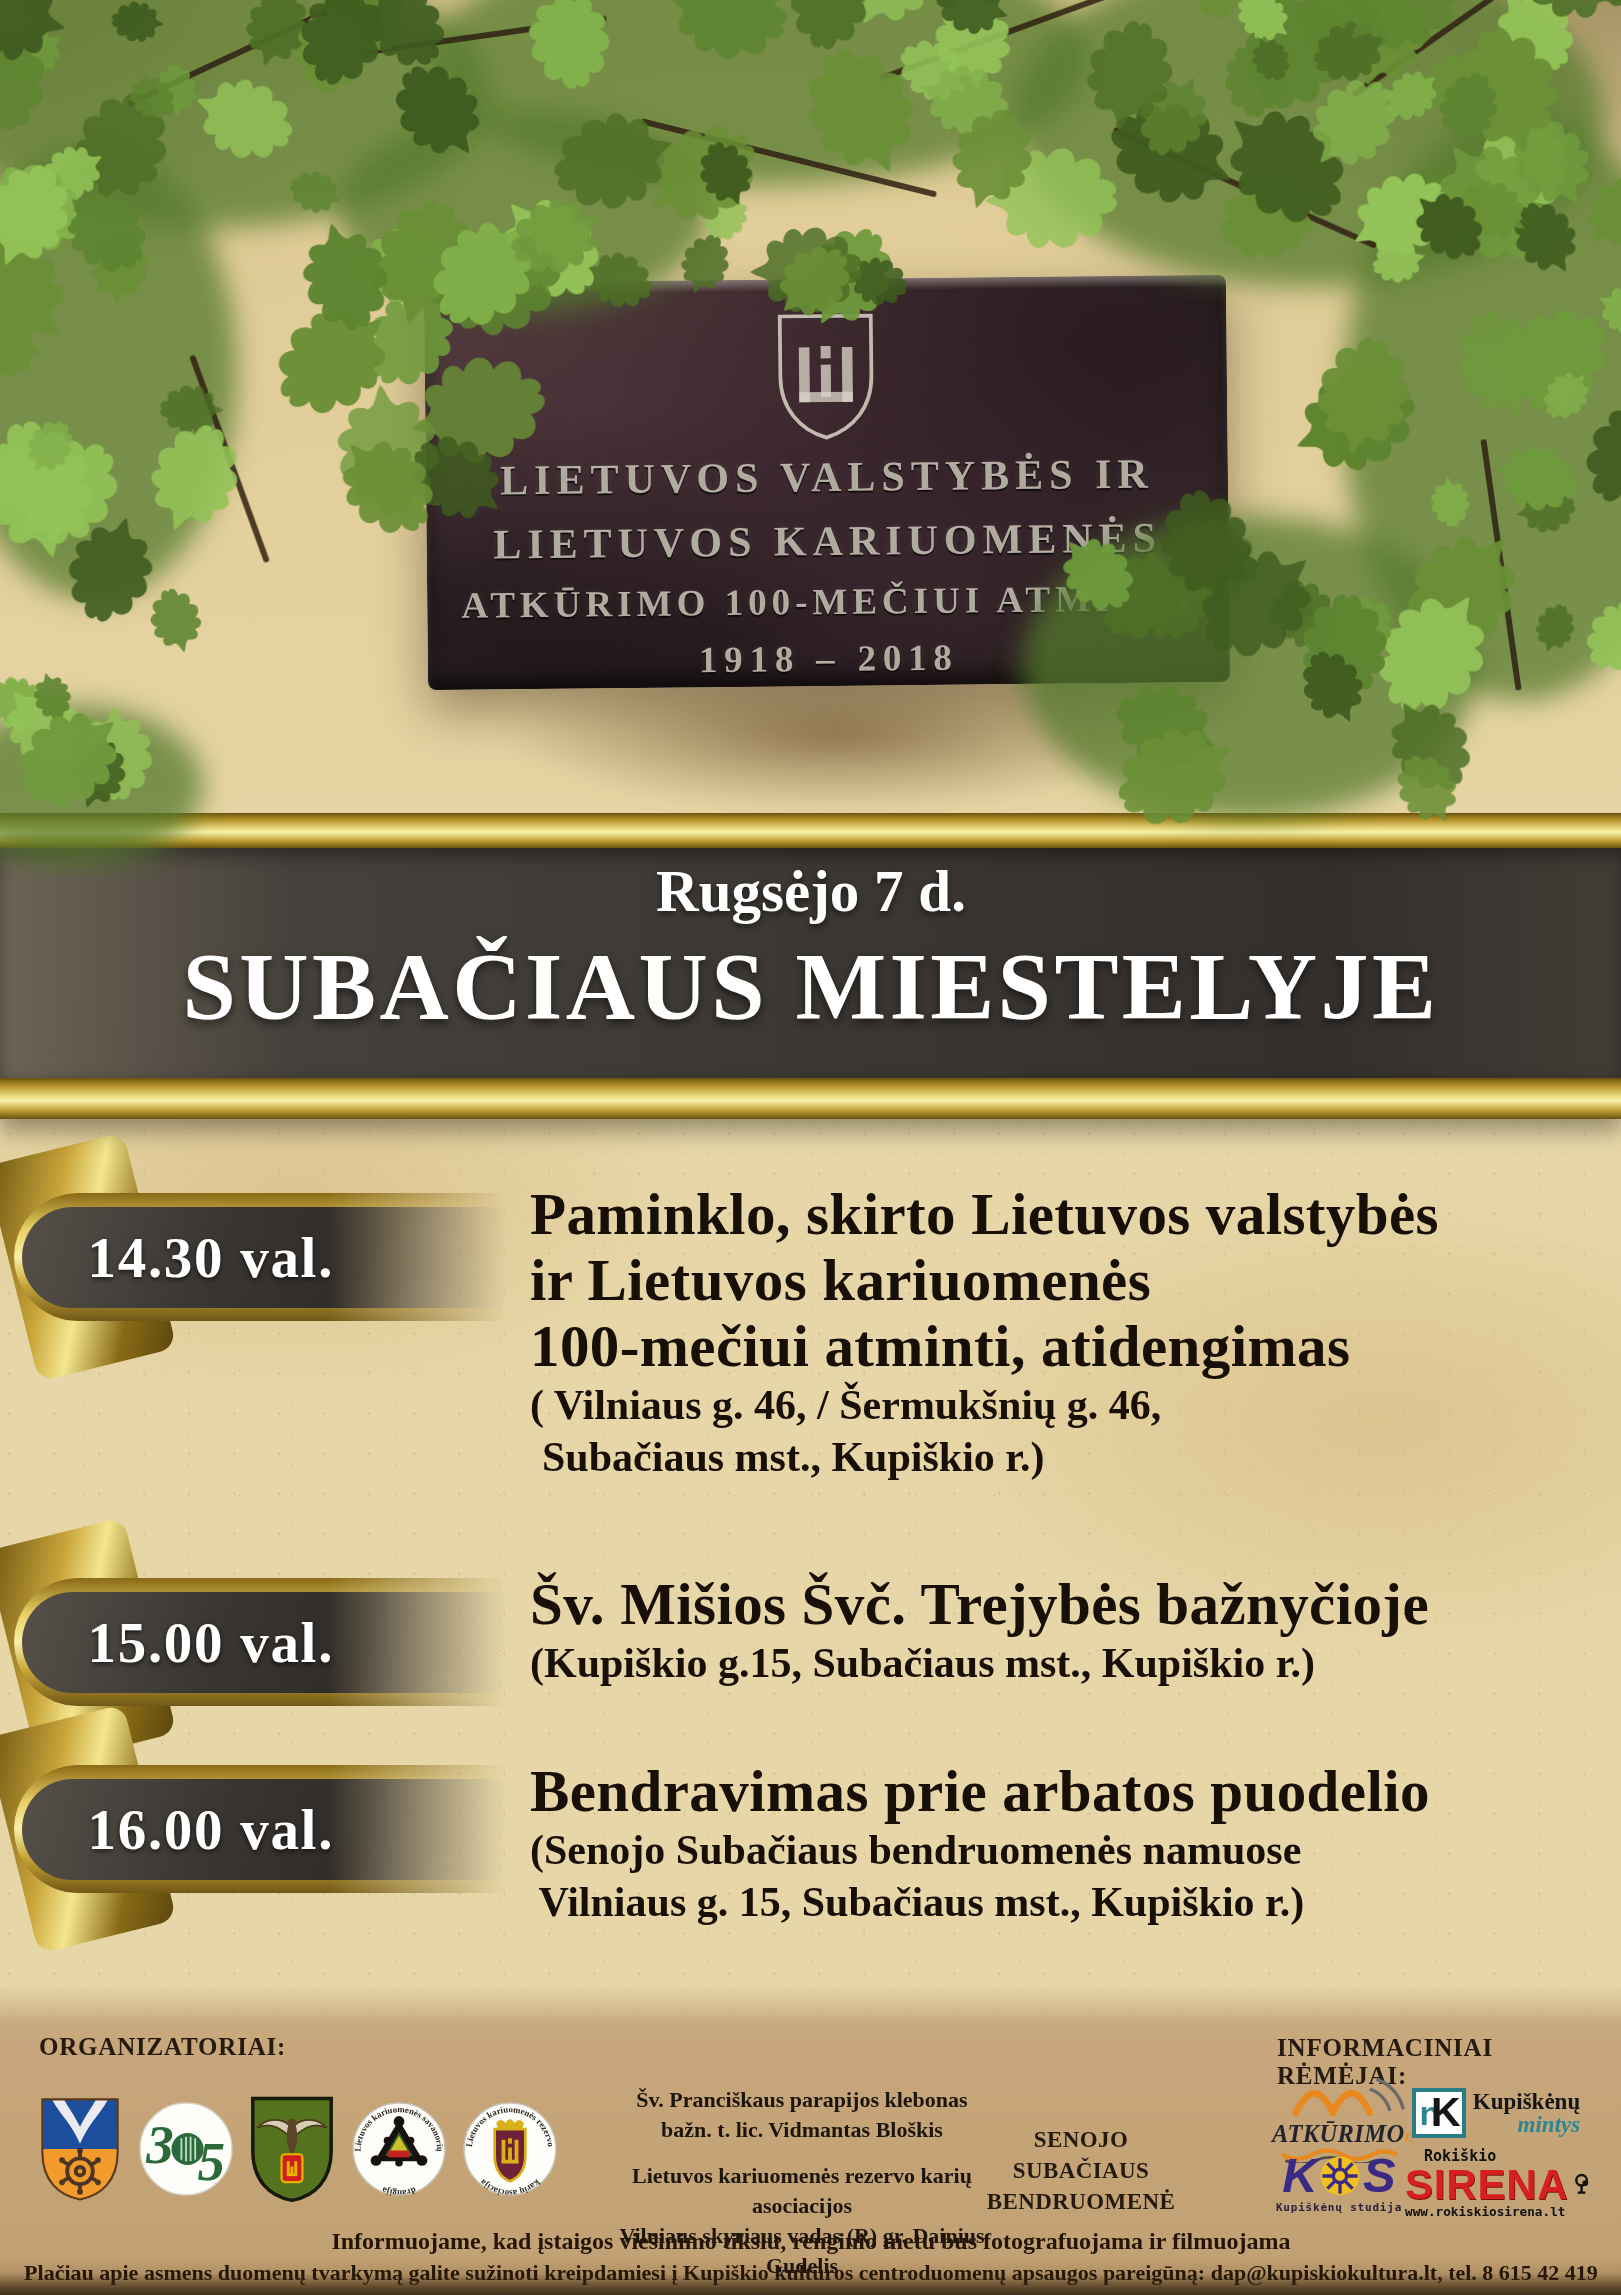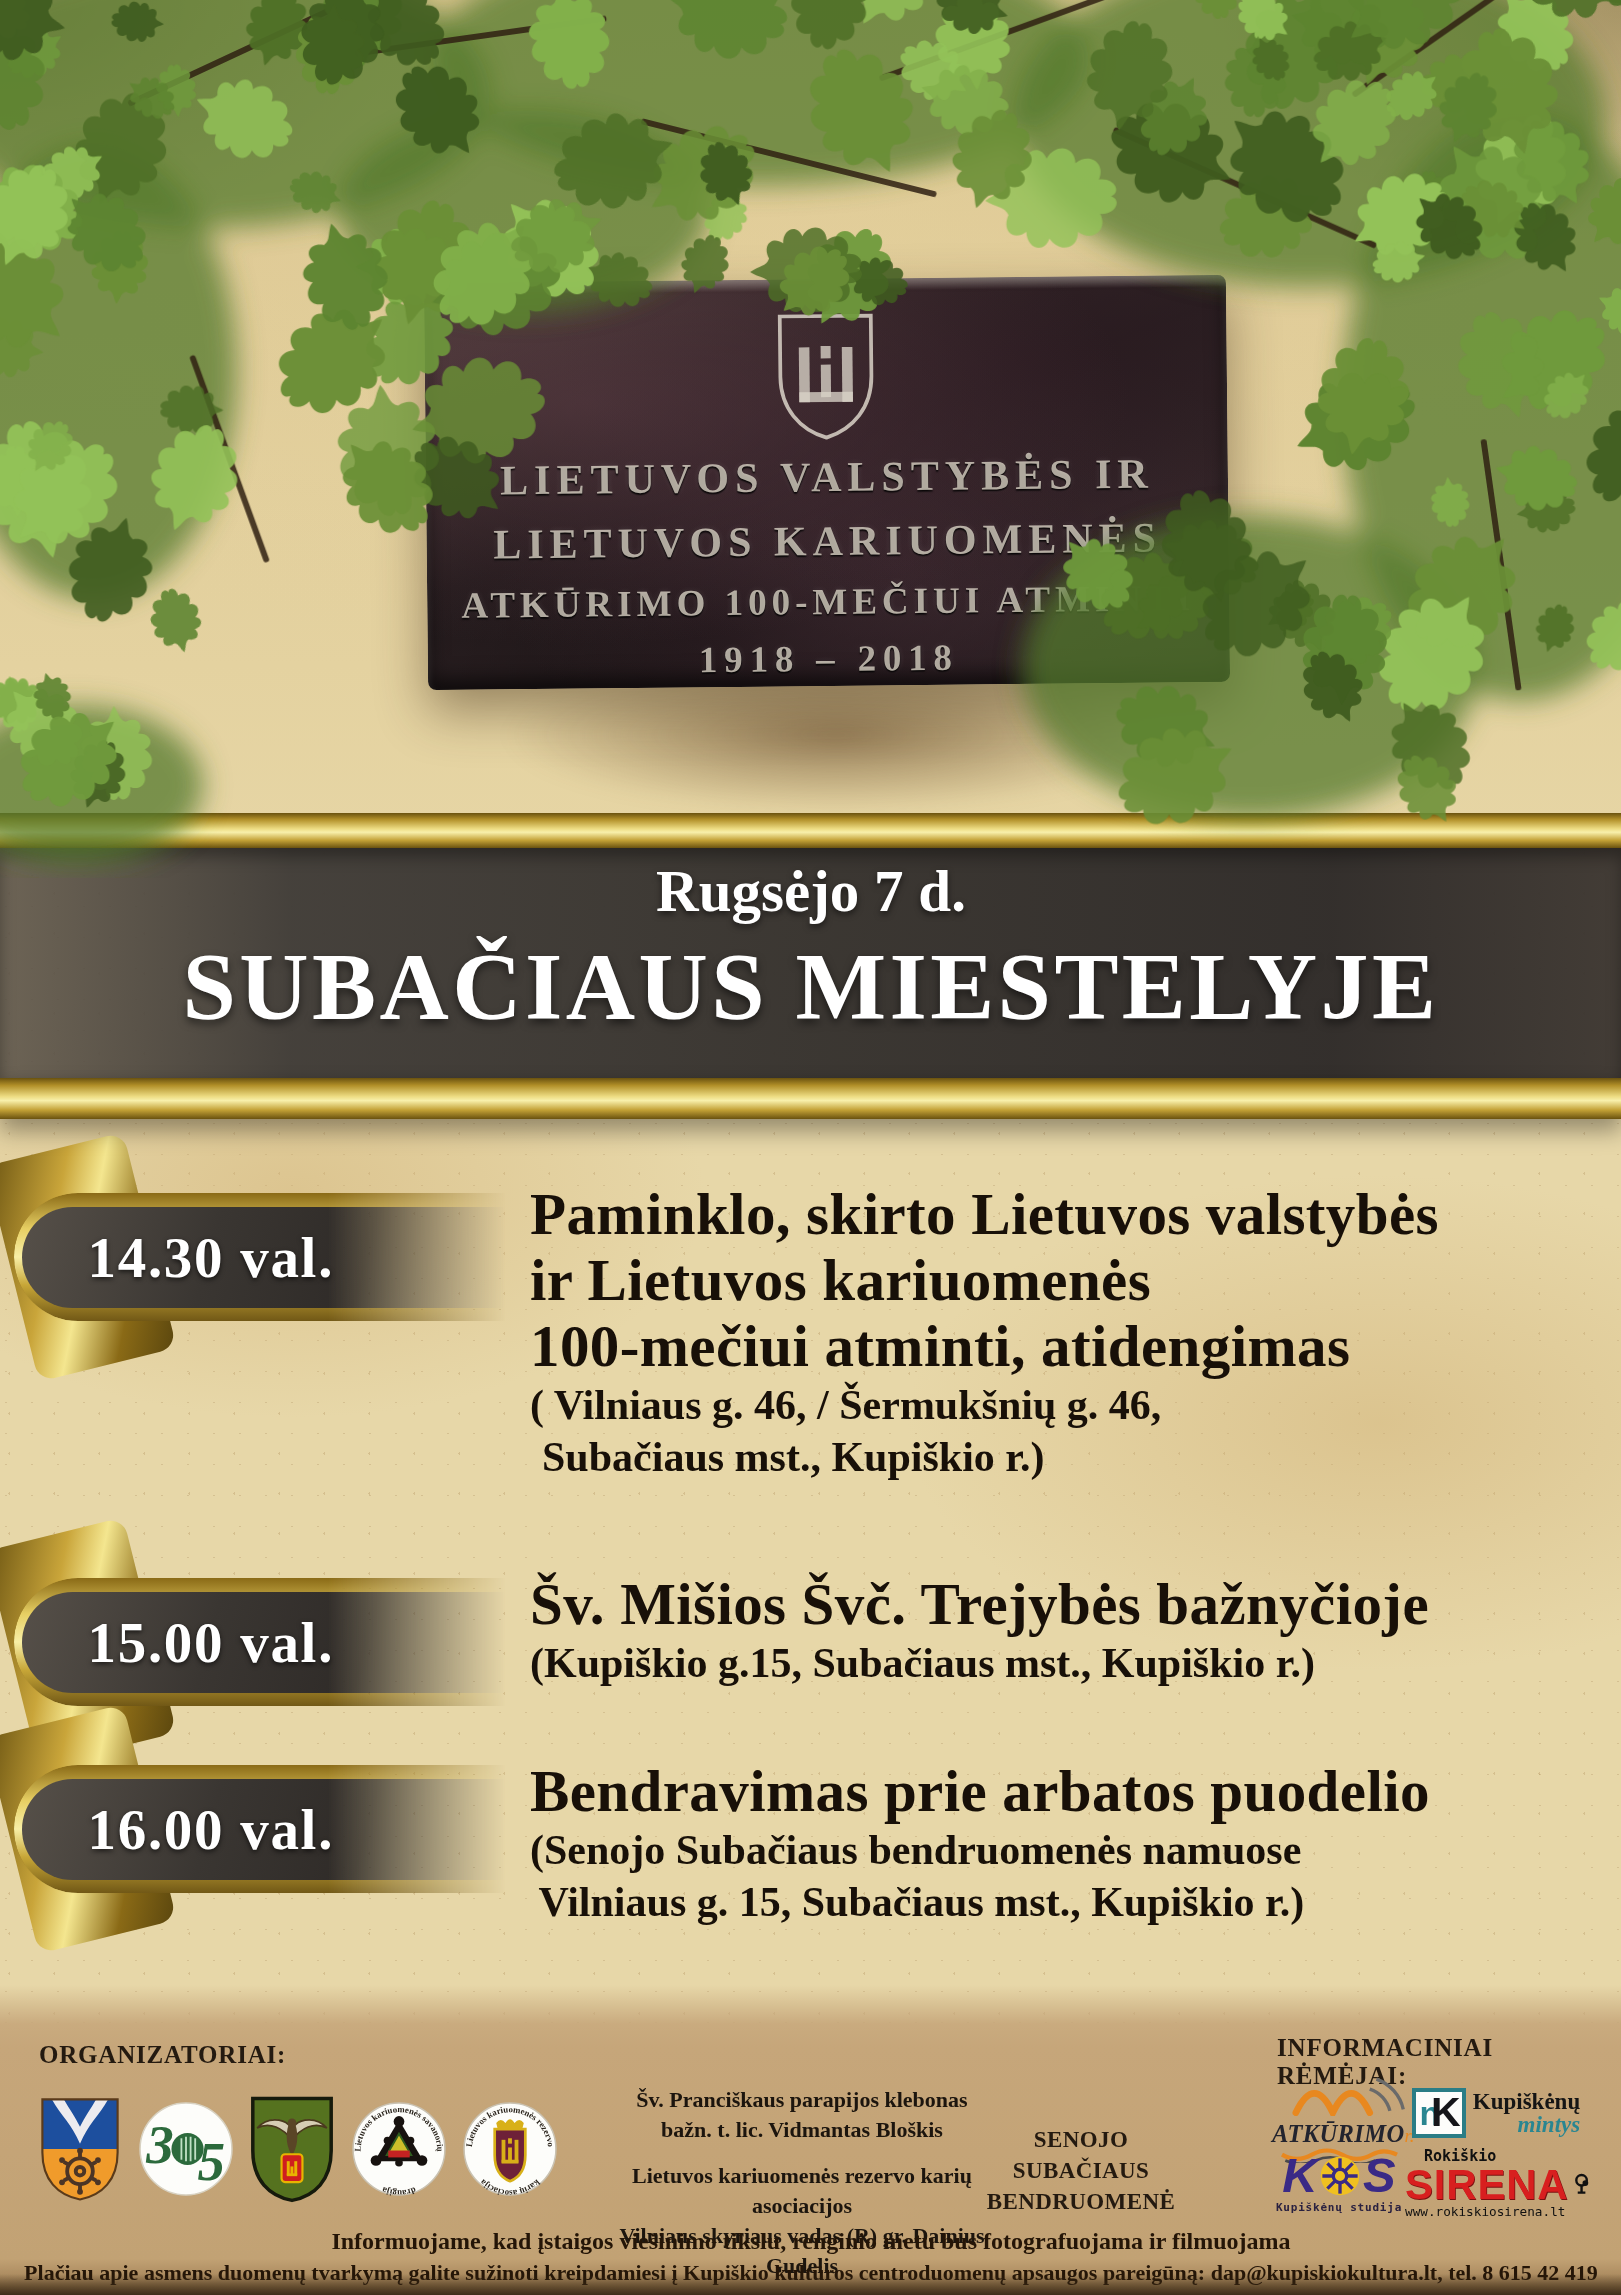--- a/index.html
+++ b/index.html
@@ -69,21 +69,21 @@
   .ribbon .time{position:absolute;left:0;top:50%;transform:translateY(-50%);width:100%;
     padding-left:74px;box-sizing:border-box;color:#fff;font-size:57px;font-weight:600;
     letter-spacing:1.7px;text-shadow:0 2.5px 5px rgba(0,0,0,.65);}
   .event-text{position:absolute;left:530px;color:#181008;z-index:2;}
   .ev-title{font-size:59px;line-height:66px;font-weight:700;letter-spacing:0.4px;}
   .ev-detail{font-size:42px;line-height:52px;font-weight:700;}
   
   .footer{position:absolute;left:0;top:1985px;width:1622px;height:311px;
     background:linear-gradient(to bottom,rgba(198,166,122,0) 0,rgba(198,166,122,.9) 39px,#c6a67a 62px,#c2a274 88%,#9a7950 98%);}
   .f-label{position:absolute;font-size:25px;font-weight:700;letter-spacing:0.8px;color:#241a10;}
-  .org-label{left:39px;top:56px;}
+  .org-label{left:39px;top:48px;}
   .spon-label{left:1277px;top:49px;}
   .orglogos{position:absolute;left:37px;top:110px;display:flex;gap:13.5px;align-items:center;}
   .contact{position:absolute;left:591px;width:422px;text-align:center;color:#1c150e;
     font-size:22px;line-height:30px;font-weight:600;}
   .contact.c1{top:100px;}
   .contact.c2{top:176px;}
   .community{position:absolute;left:984px;top:139px;width:194px;text-align:center;
     font-size:23px;line-height:31px;font-weight:700;letter-spacing:0.4px;color:#241a10;}
   .kupiskio{position:absolute;left:1272px;top:84px;width:135px;text-align:center;}
   .kupiskio .kup-txt{font-size:24.5px;font-weight:700;letter-spacing:0.4px;color:#23242e;font-style:italic;}
@@ -95,21 +95,21 @@
   .mintys .t1{font-size:23px;font-weight:700;color:#151515;line-height:23px;}
   .mintys .t2{font-size:23px;font-weight:700;font-style:italic;color:#2a8691;text-align:right;line-height:24px;}
   .kos{position:absolute;left:1267px;top:167px;width:144px;text-align:center;}
   .kos .row{display:flex;align-items:center;justify-content:center;gap:1.7px;}
   .kos .kl{font-family:"Liberation Sans",sans-serif;font-size:49px;font-weight:900;font-style:italic;color:#3a2a86;line-height:47px;}
   .kos .cap{font-family:"DejaVu Sans Mono",monospace;font-size:11px;font-weight:700;letter-spacing:0.8px;color:#2a2140;margin-top:1.7px;}
   .sirena{position:absolute;left:1405px;top:162px;width:186px;text-align:left;}
   .sirena .rk{font-family:"DejaVu Sans Mono",monospace;font-size:15px;font-weight:700;color:#111;margin-left:19px;}
   .sirena .row{display:flex;align-items:center;gap:3.4px;}
   .sirena .big{font-family:"Liberation Sans",sans-serif;font-size:42px;line-height:39px;font-weight:900;letter-spacing:0.8px;color:#d81f1f;text-shadow:0.8px 0.8px 0 #7a0f0f;}
-  .sirena .url{font-family:"DejaVu Sans Mono",monospace;font-size:12.7px;font-weight:400;color:#111;}
+  .sirena .url{font-family:"DejaVu Sans Mono",monospace;font-size:12.7px;font-weight:700;color:#111;}
   .disc1{position:absolute;left:0;top:243px;width:100%;text-align:center;font-size:24px;font-weight:700;color:#241507;}
   .disc2{position:absolute;left:0;top:275px;width:100%;text-align:center;font-size:22px;font-weight:600;color:#241507;white-space:nowrap;}
   .bottom-strip{position:absolute;left:0;bottom:0;width:100%;height:22px;
     background:linear-gradient(to bottom,rgba(58,42,22,0),#3a2a16);}
 </style>
 </head>
 <body>
 
 <div class="poster">
 

